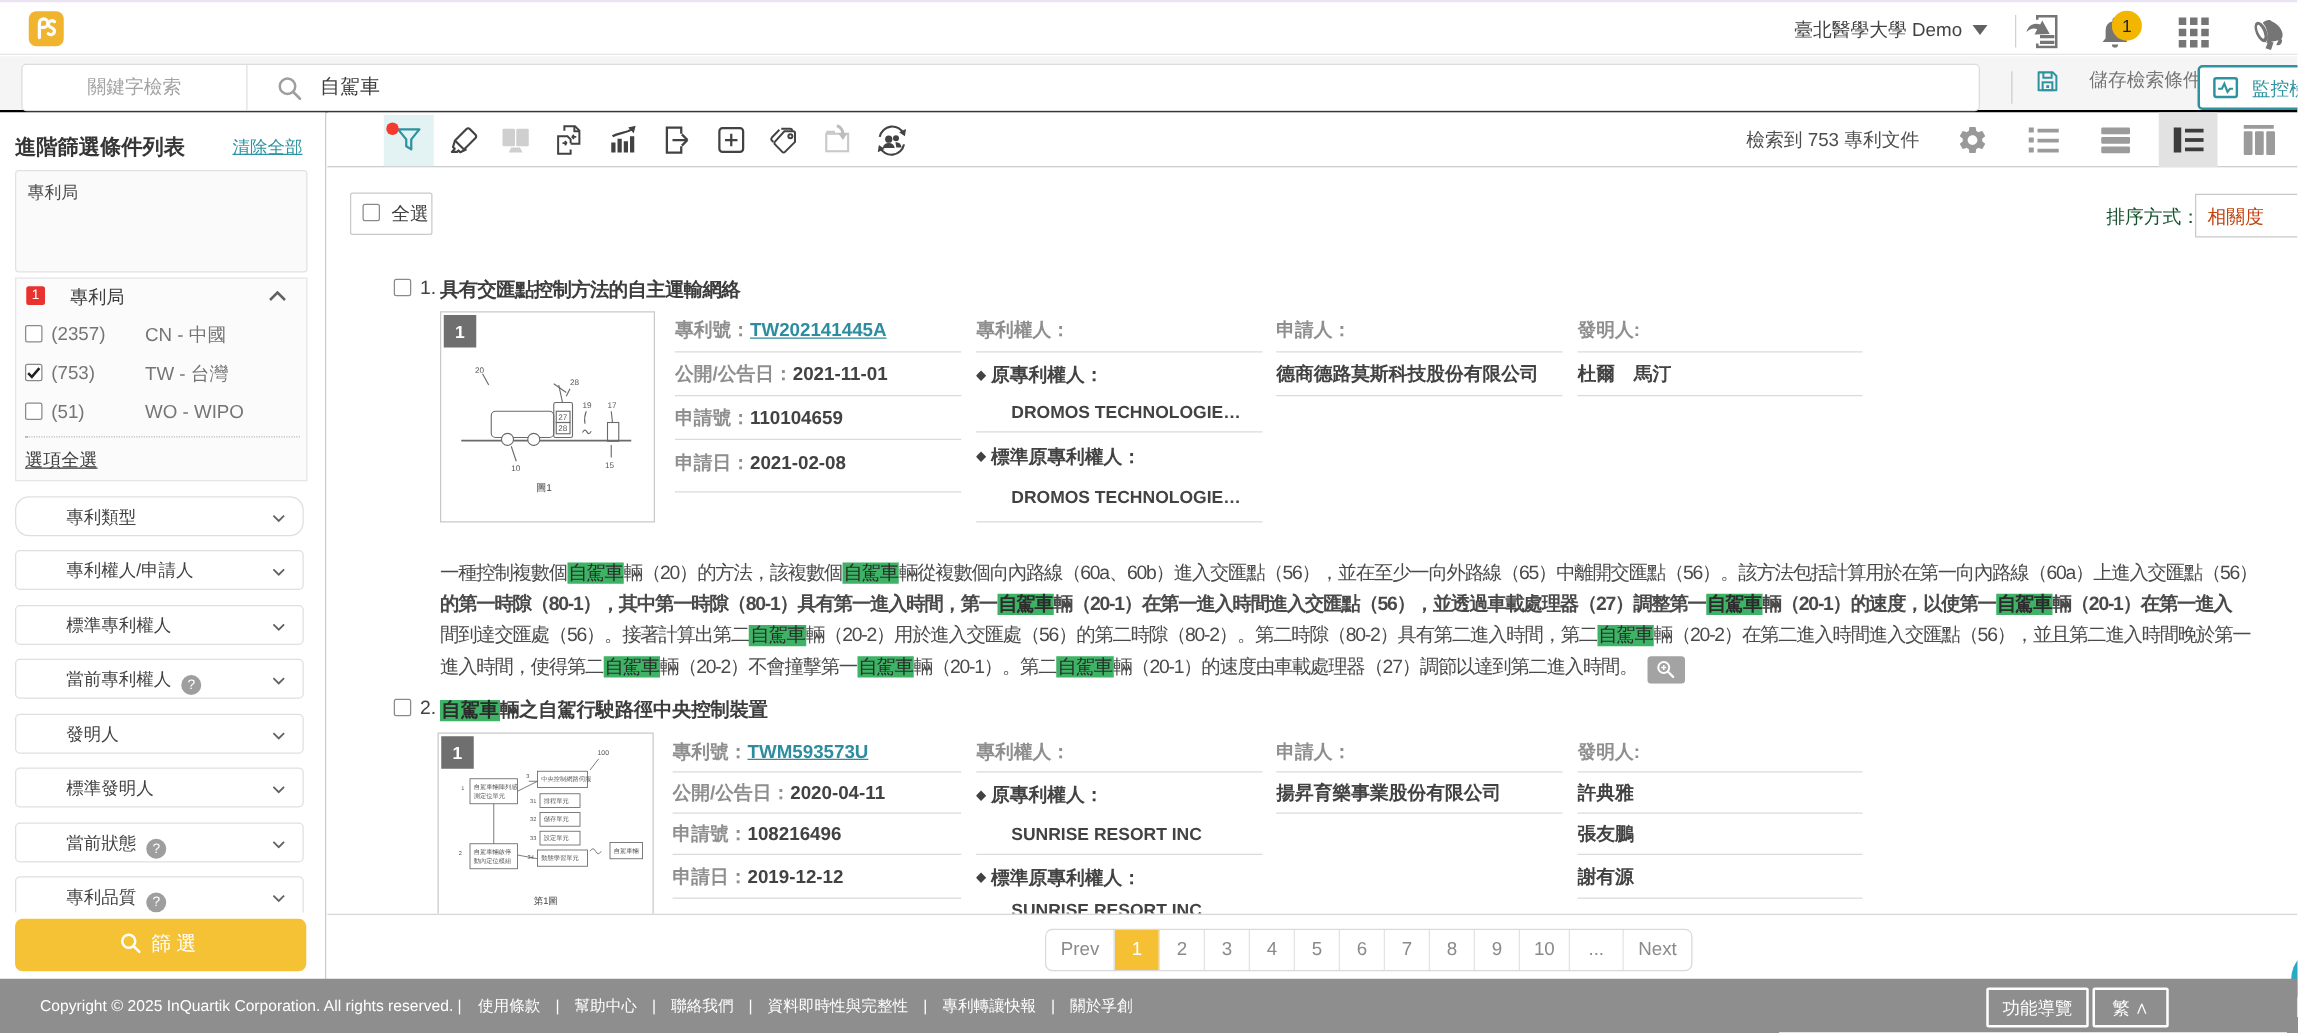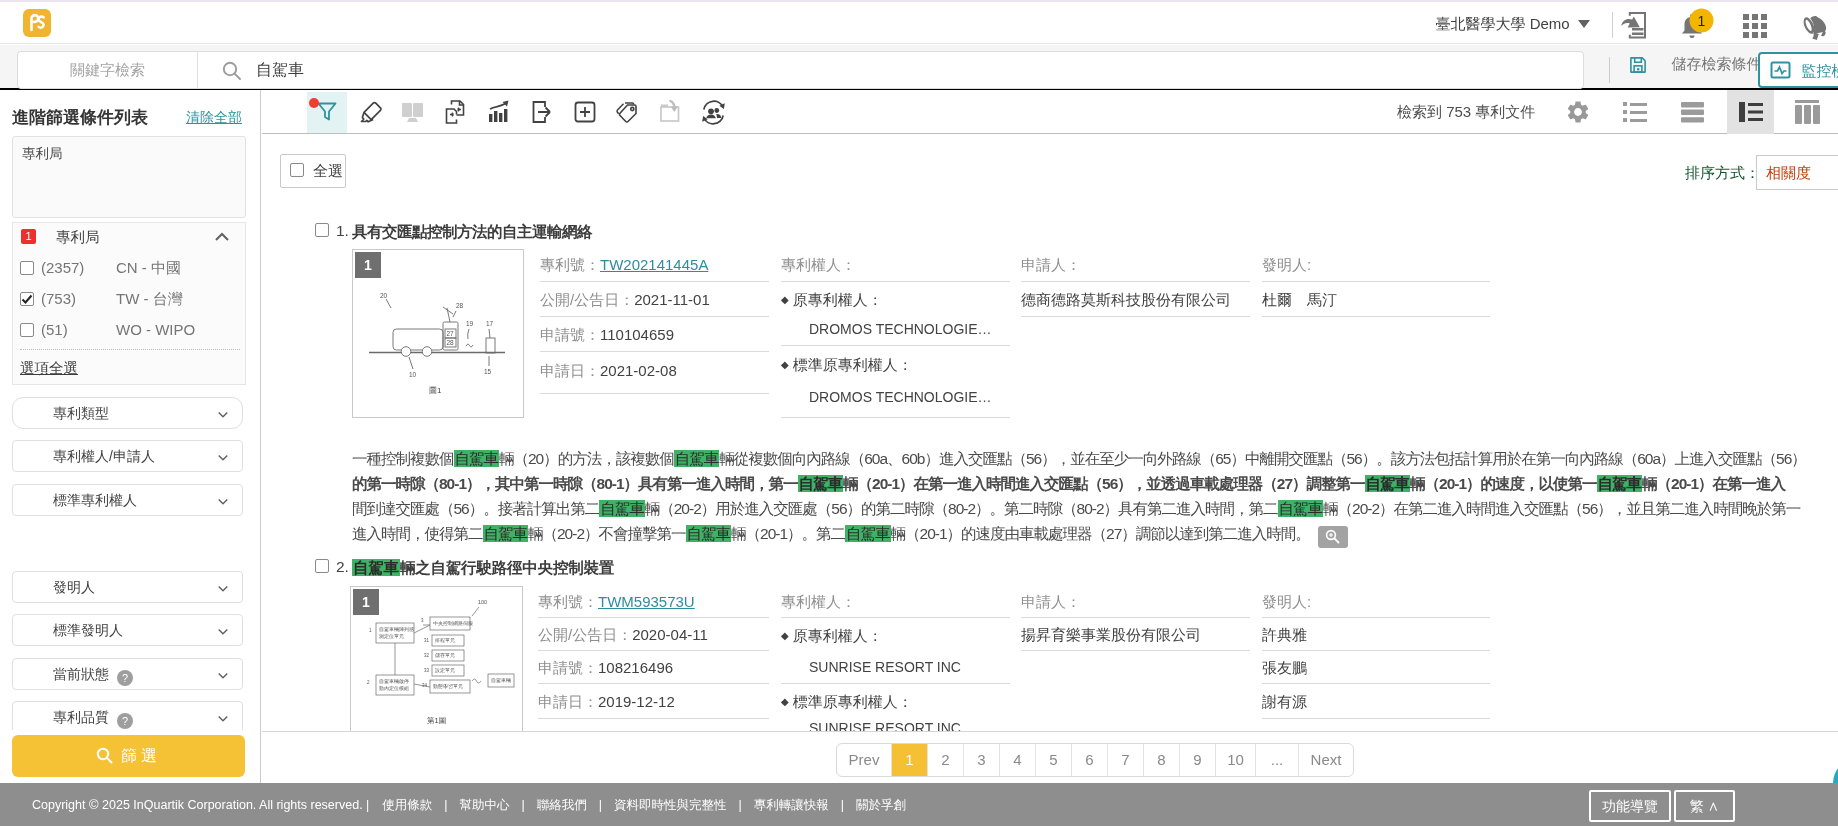--- a/index.html
+++ b/index.html
@@ -27,21 +27,21 @@
 .side-box { position:absolute; left:12px; width:231px; height:32px; border:1px solid #dfdfdf; border-radius:4px; background:#fff; font-size:14px; color:#424242; }
 .side-box .lbl { position:absolute; left:40px; top:7px; white-space:nowrap; }
 .chev { position:absolute; right:14px; top:12px; width:10px; height:10px; }
 .qm { display:inline-block; width:16px; height:16px; border-radius:50%; background:#9e9e9e; color:#fff; font-size:11px; text-align:center; line-height:16px; vertical-align:-3px; margin-left:8px; }
 
 #toolbar { left:262px; top:90px; width:1576px; height:44px; background:#fff; border-bottom:1px solid #bdbdbd; }
 #viewport { left:262px; top:134px; width:1576px; height:597px; background:#fff; overflow:hidden; }
 #pagarea { left:262px; top:731px; width:1576px; height:52px; background:#fff; border-top:1px solid #d6d6d6; }
 
 .lab { color:#8f8f8f; }
-.cell { position:absolute; border-bottom:1px solid #dadada; white-space:nowrap; overflow:hidden; font-size:15px; color:#424242; }
+.cell { position:absolute; border-bottom:1px solid #dadada; white-space:nowrap; overflow:hidden; font-size:15px; color:#424242;font-weight:bold; }
 .link { color:#2e8ca0; text-decoration:underline; }
 .hl { background:#3eb265; color:#2b2b2b; padding:0 1px; }
 
 #footer { left:0; top:783px; width:1838px; height:43px; background:#8e8e8e; color:#fff; font-size:12.5px; z-index:5; }
 .fbtn { position:absolute; top:7px; height:32px; border:2px solid #fff; border-radius:2px; color:#fff; text-align:center; }
 #intercom { left:1833px; top:759px; width:48px; height:48px; border-radius:50%; background:#27aac3; z-index:4; }
 .ckbox { display:inline-block; width:14px; height:14px; border:1.5px solid #8a8a8a; border-radius:2px; background:#fff; vertical-align:-2px; }
 </style>
 </head>
 <body>
@@ -167,20 +167,26 @@
       </svg>
     </div>
   <div class="side-box" style="top:350px;">
       <span class="lbl">專利權人/申請人</span>
       <svg class="chev" viewBox="0 0 14 9" width="13" height="9">
         <path d="M1 1 L7 7 L13 1" fill="none" stroke="#616161" stroke-width="2"></path>
       </svg>
     </div>
   <div class="side-box" style="top:394px;">
       <span class="lbl">標準專利權人</span>
+      <svg class="chev" viewBox="0 0 14 9" width="13" height="9">
+        <path d="M1 1 L7 7 L13 1" fill="none" stroke="#616161" stroke-width="2"></path>
+      </svg>
+    </div>
+  <div class="side-box" style="top:437px;">
+      <span class="lbl">當前專利權人<span class="qm">?</span></span>
       <svg class="chev" viewBox="0 0 14 9" width="13" height="9">
         <path d="M1 1 L7 7 L13 1" fill="none" stroke="#616161" stroke-width="2"></path>
       </svg>
     </div>
   <div class="side-box" style="top:481px;">
       <span class="lbl">發明人</span>
       <svg class="chev" viewBox="0 0 14 9" width="13" height="9">
         <path d="M1 1 L7 7 L13 1" fill="none" stroke="#616161" stroke-width="2"></path>
       </svg>
     </div>

